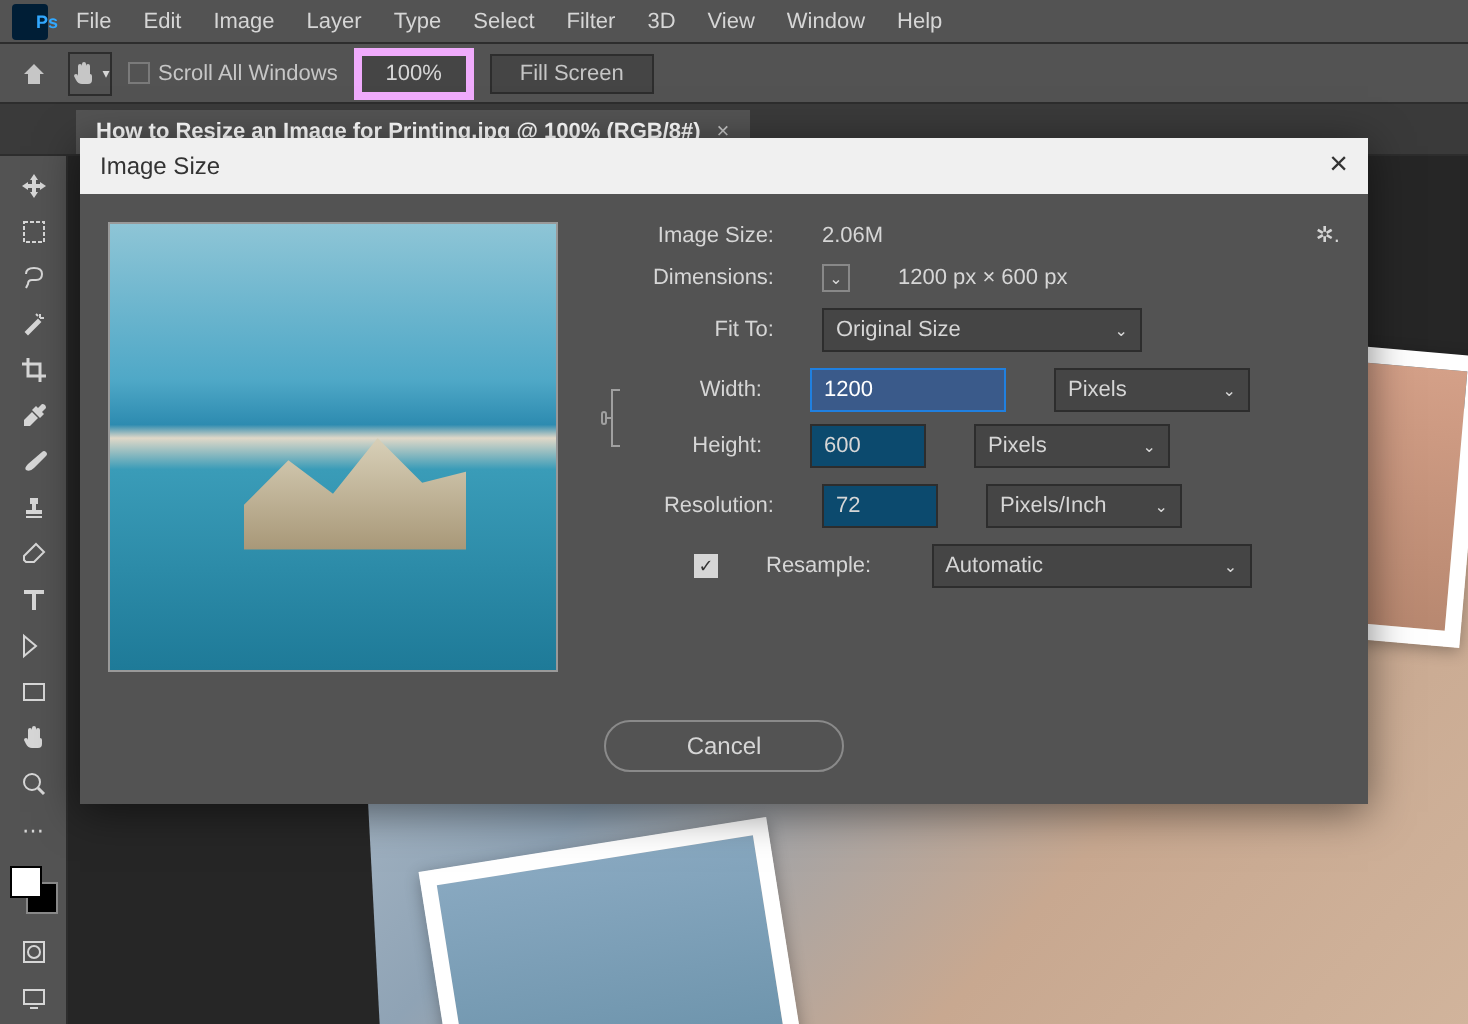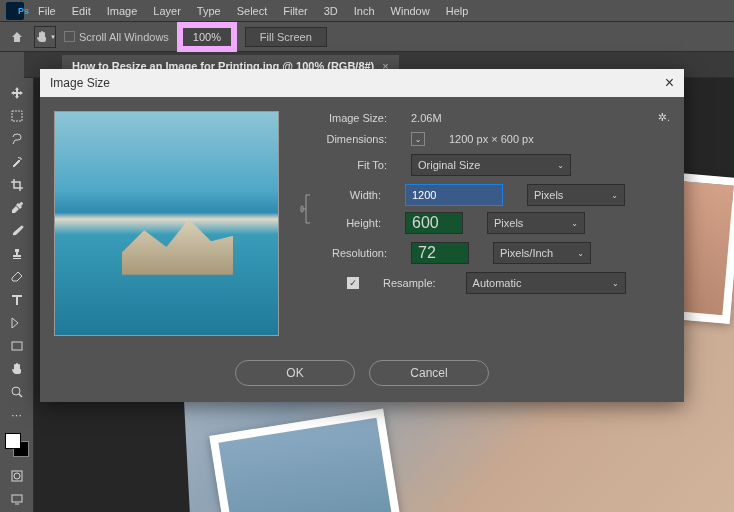--- a/index.html
+++ b/index.html
@@ -6,22 +6,22 @@
 body { width:734px; height:512px; background:#535353; overflow:hidden; position:relative; font-size:11px; color:#d6d6d6; }
 .menubar { height:22px; background:#535353; display:flex; align-items:center; padding:0 6px; border-bottom:1px solid #2d2d2d; }
 .menubar .logo { width:18px; height:18px; background:#001e36; color:#31a8ff; display:flex; align-items:center; justify-content:center; font-weight:bold; font-size:9px; border-radius:2px; margin-right:6px;padding-left:17px; }
 .menubar .mi { padding:0 8px; color:#d6d6d6; cursor:default; }
 .optbar { height:30px; background:#535353; display:flex; align-items:center; padding:0 8px; gap:8px; border-bottom:1px solid #2d2d2d; }
 .optbar .home { width:18px; height:18px; display:flex; align-items:center; justify-content:center; }
 .optbar .hand { width:22px; height:22px; border:1px solid #2d2d2d; display:flex; align-items:center; justify-content:center; }
 .optbar .chk { display:flex; align-items:flex-start; gap:4px; color:#c6c6c6; font-size:11px; }
 .optbar .chk .box { width:11px; height:11px; border:1px solid #7a7a7a; }
 .optbar .btn { padding:3px 14px; border:1px solid #2d2d2d; background:#454545; color:#c6c6c6; font-size:11px; }
-.optbar .zoom { width:60px; text-align:center; border:6px solid #f0abfc; padding:3px 0; background:#454545; }
-.tabbar { height:26px; background:#3a3a3a; display:flex; align-items:flex-end; padding-left:38px; border-bottom:1px solid #2d2d2d;margin-left:24px; }
+.optbar .zoom { width:60px; text-align:center; border:4px solid #f0abfc; padding:3px 0; background:#454545; }
+.tabbar { height:26px; background:#3a3a3a; display:flex; align-items:flex-end; padding-left:38px; border-bottom:1px solid #2d2d2d; }
 .tab { background:#535353; color:#fff; padding:5px 10px; font-size:11px; display:flex; align-items:center; gap:8px; font-weight:bold; }
 .tab .x { font-weight:normal; color:#c6c6c6; }
 .workspace { position:absolute; top:78px; left:0; right:0; bottom:0; display:flex; }
 .toolbar { width:34px; background:#535353; border-right:1px solid #2d2d2d; display:flex; flex-direction:column; align-items:center; padding-top:4px; }
 .toolbar .tl { width:24px; height:22px; display:flex; align-items:center; justify-content:center; color:#d6d6d6; margin-bottom:1px; }
 .toolbar .sw { margin-top:6px; position:relative; width:24px; height:24px; }
 .toolbar .sw .fg { position:absolute; width:16px; height:16px; background:#fff; border:1px solid #000; top:0; left:0; }
 .toolbar .sw .bg { position:absolute; width:16px; height:16px; background:#000; border:1px solid #888; bottom:0; right:0; }
 .canvas { flex:1; position:relative; background:#262626; overflow:hidden; }
 .photobg { position:absolute; top:140px; left:150px; width:600px; height:350px; background:linear-gradient(135deg,#b8c5d1 0%,#8fa3b5 30%,#c8a890 60%,#d4b8a0 100%); transform:rotate(-3deg); }
@@ -33,21 +33,21 @@
 .dlg-title .x { font-size:16px; cursor:default; }
 .dlg-body { padding:14px; display:flex; gap:20px; }
 .preview { width:225px; height:225px; background:linear-gradient(180deg,#8ec5d6 0%,#4fa8c7 35%,#2d8bb0 45%,#e0d8c8 48%,#3a9cb8 55%,#1e7a98 100%); border:1px solid #999; position:relative; }
 .preview::before { content:""; position:absolute; top:48%; left:30%; width:50%; height:25%; background:linear-gradient(#d8d0b8,#a89878); clip-path:polygon(0 60%,20% 20%,40% 50%,60% 0,80% 40%,100% 30%,100% 100%,0 100%); }
 .form { flex:1; }
 .row { display:flex; align-items:center; margin-bottom:8px; gap:24px; }
 .row .lbl { width:88px; text-align:right; color:#d6d6d6; font-size:11px; }
 .row .val { color:#d6d6d6; font-size:11px; }
 .row .gear { margin-left:auto; }
 .row .dimdrop { width:14px; height:14px; border:1px solid #888; display:flex; align-items:center; justify-content:center; font-size:8px; }
-.row .inp { width:58px; height:22px; background:#14532d; border:1px solid #2d2d2d; color:#d6d6d6; padding:0 6px; font-size:16px; }
+.row .inp { width:58px; height:22px; background:#0c4a6e; border:1px solid #2d2d2d; color:#d6d6d6; padding:0 6px; font-size:11px; }
 .row .inp.sel { border:1px solid #2080e0; background:#3a5a8a; color:#fff; }
 .row .sel { width:98px; height:22px; background:#454545; border:1px solid #2d2d2d; color:#d6d6d6; padding:0 6px; font-size:11px; display:flex; align-items:center; justify-content:space-between; }
 .row .sel.wide { width:160px; }
 .row .chv { font-size:8px; }
 .row .chkbox { width:12px; height:12px; background:#d6d6d6; display:flex; align-items:center; justify-content:center; color:#333; font-size:9px; }
 .link { width:16px; height:50px; display:flex; align-items:center; justify-content:center; font-size:12px; margin-right:0px; }
 .wh-group { display:flex; align-items:center; }
 .wh-fields { display:flex; flex-direction:column; gap:6px; }
 .btns { display:flex; gap:14px; justify-content:center; padding:10px 14px 16px; }
 .btns .b { width:120px; height:26px; border:1px solid #8a8a8a; border-radius:13px; display:flex; align-items:center; justify-content:center; color:#d6d6d6; font-size:12px; background:#535353; }
@@ -59,21 +59,21 @@
 <div class="menubar">
   <div class="logo">Ps</div>
   <div class="mi">File</div>
   <div class="mi">Edit</div>
   <div class="mi">Image</div>
   <div class="mi">Layer</div>
   <div class="mi">Type</div>
   <div class="mi">Select</div>
   <div class="mi">Filter</div>
   <div class="mi">3D</div>
-  <div class="mi">Inch</div>
+  <div class="mi">View</div>
   <div class="mi">Window</div>
   <div class="mi">Help</div>
 </div>
 
 <div class="optbar">
   <div class="home">
       <svg width="14" height="14" viewBox="0 0 14 14">
         <path d="M7 2 L12 7 L10 7 L10 12 L4 12 L4 7 L2 7 Z" fill="#c6c6c6"></path>
       </svg>
     </div>
@@ -260,16 +260,15 @@
         <div class="chkbox">✓</div>
         <div>Resample:</div>
         <div class="sel wide" style="margin-left:6px">
             <span>Automatic</span>
             <span class="chv">⌄</span>
           </div>
       </div>
     </div>
   </div>
   <div class="btns">
-    <div class="b">OK</div>
     <div class="b">Cancel</div>
   </div>
 </div>
 
 </body></html>

